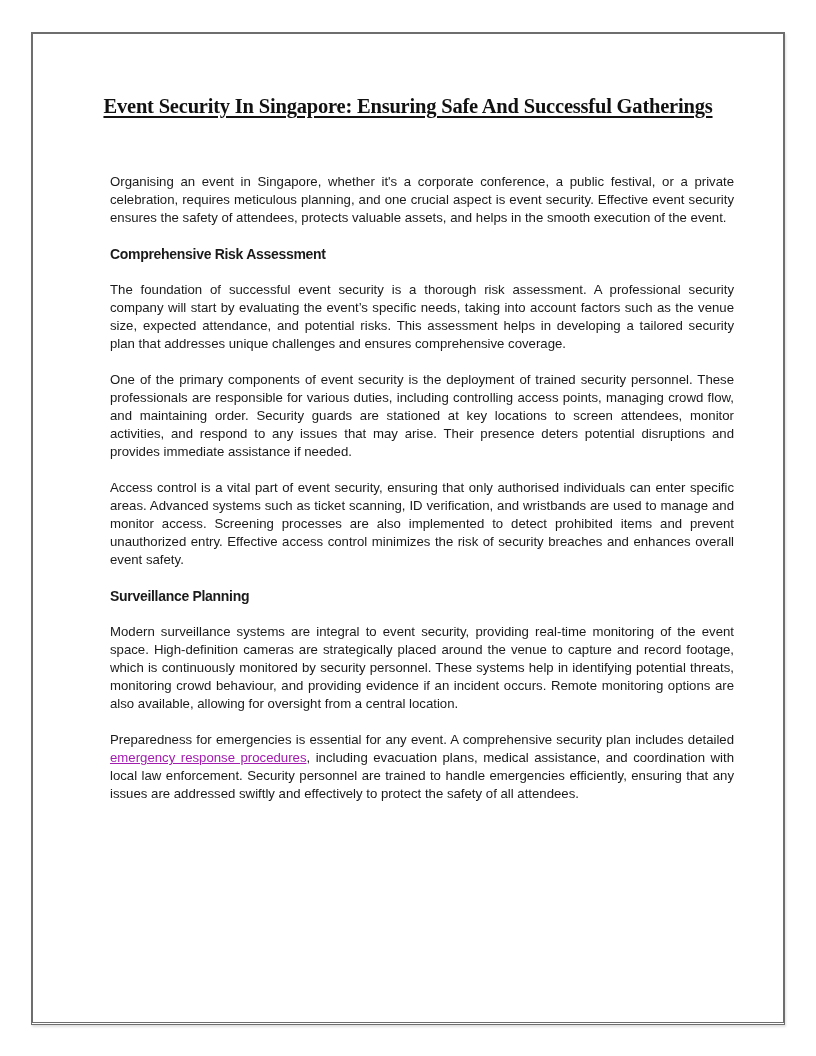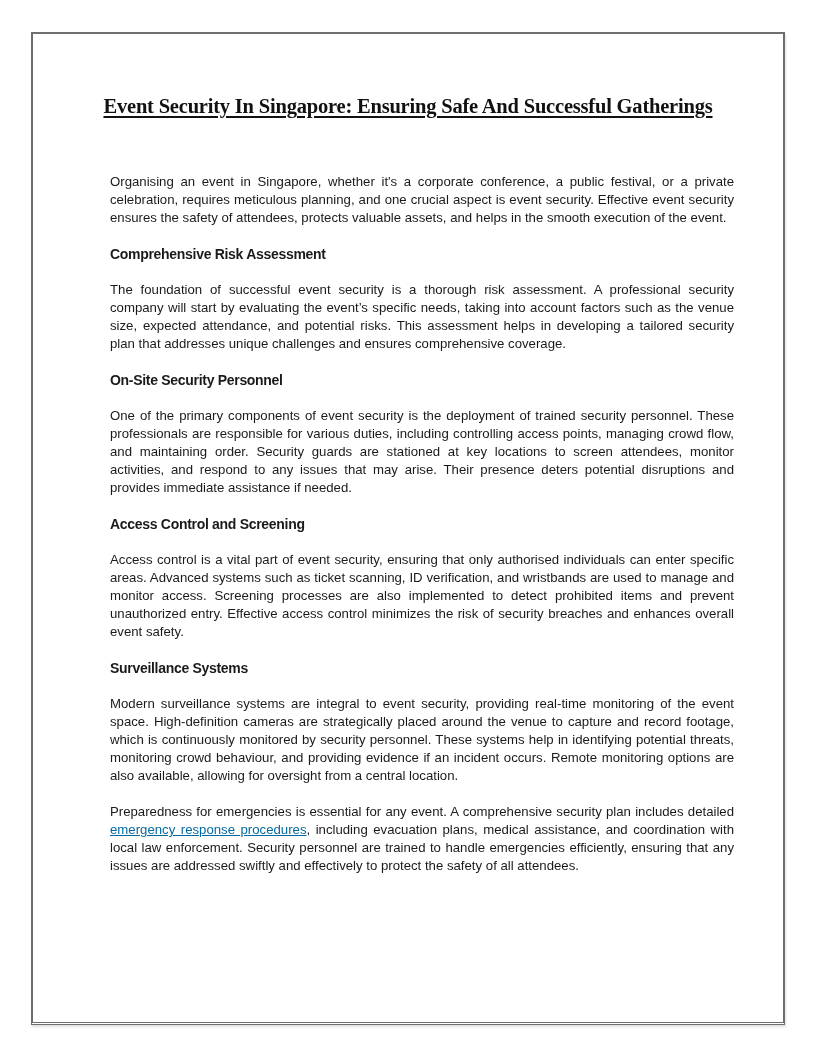--- a/index.html
+++ b/index.html
@@ -56,40 +56,38 @@
     text-align: justify;
   }
   .content h2 {
     margin: 0 0 18px 0;
     font-size: 14px;
     line-height: 18px;
     font-weight: bold;
     letter-spacing: -0.3px;
   }
   a.inline-link {
-    color: #0369a1;
+    color: #a21caf;
     text-decoration: underline;
   }
 </style>
 </head>
 <body>
 
 <div class="page-frame"></div>
 
 <h1 class="title">Event Security In Singapore: Ensuring Safe And Successful Gatherings</h1>
 
 <div class="content">
   <p>Organising an event in Singapore, whether it's a corporate conference, a public festival, or a private celebration, requires meticulous planning, and one crucial aspect is event security. Effective event security ensures the safety of attendees, protects valuable assets, and helps in the smooth execution of the event.</p>
 
   <h2>Comprehensive Risk Assessment</h2>
   <p>The foundation of successful event security is a thorough risk assessment. A professional security company will start by evaluating the event’s specific needs, taking into account factors such as the venue size, expected attendance, and potential risks. This assessment helps in developing a tailored security plan that addresses unique challenges and ensures comprehensive coverage.</p>
 
-  <h2>On-Site Security Personnel</h2>
   <p>One of the primary components of event security is the deployment of trained security personnel. These professionals are responsible for various duties, including controlling access points, managing crowd flow, and maintaining order. Security guards are stationed at key locations to screen attendees, monitor activities, and respond to any issues that may arise. Their presence deters potential disruptions and provides immediate assistance if needed.</p>
 
-  <h2>Access Control and Screening</h2>
   <p>Access control is a vital part of event security, ensuring that only authorised individuals can enter specific areas. Advanced systems such as ticket scanning, ID verification, and wristbands are used to manage and monitor access. Screening processes are also implemented to detect prohibited items and prevent unauthorized entry. Effective access control minimizes the risk of security breaches and enhances overall event safety.</p>
 
-  <h2>Surveillance Systems</h2>
+  <h2>Surveillance Planning</h2>
   <p>Modern surveillance systems are integral to event security, providing real-time monitoring of the event space. High-definition cameras are strategically placed around the venue to capture and record footage, which is continuously monitored by security personnel. These systems help in identifying potential threats, monitoring crowd behaviour, and providing evidence if an incident occurs. Remote monitoring options are also available, allowing for oversight from a central location.</p>
 
   <p><span>Preparedness for emergencies is essential for any event. A comprehensive security plan includes detailed </span><a class="inline-link" href="#">emergency response procedures</a><span>, including evacuation plans, medical assistance, and coordination with local law enforcement. Security personnel are trained to handle emergencies efficiently, ensuring that any issues are addressed swiftly and effectively to protect the safety of all attendees.</span></p>
 </div>
 
 </body></html>

